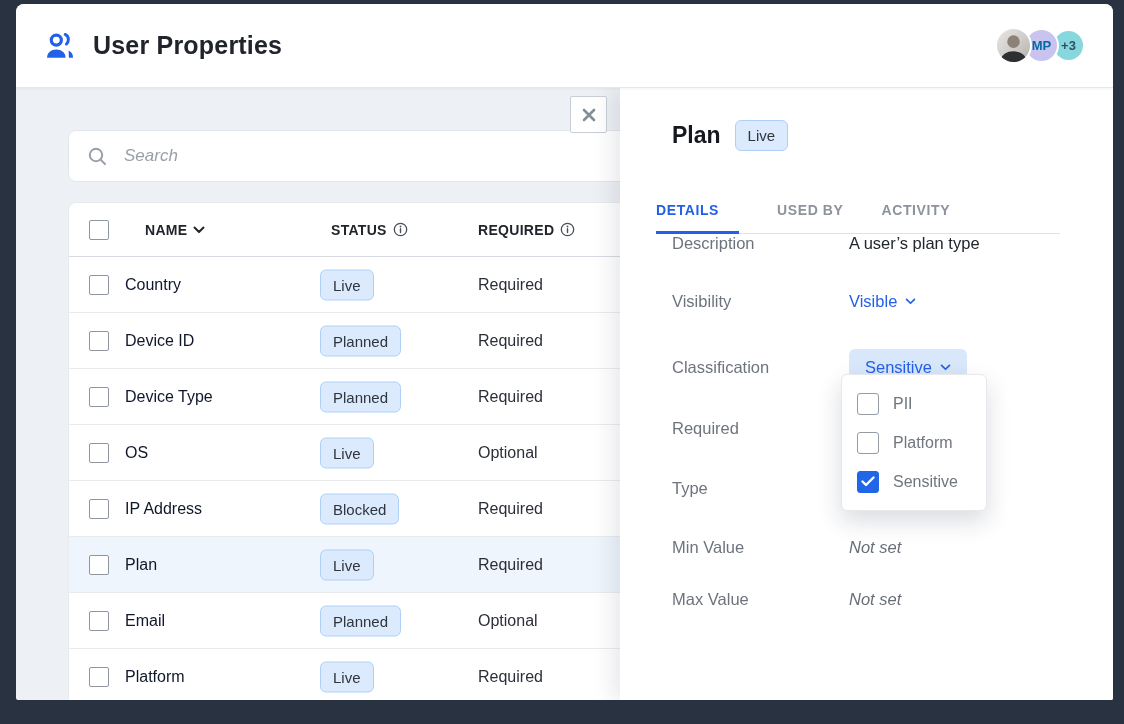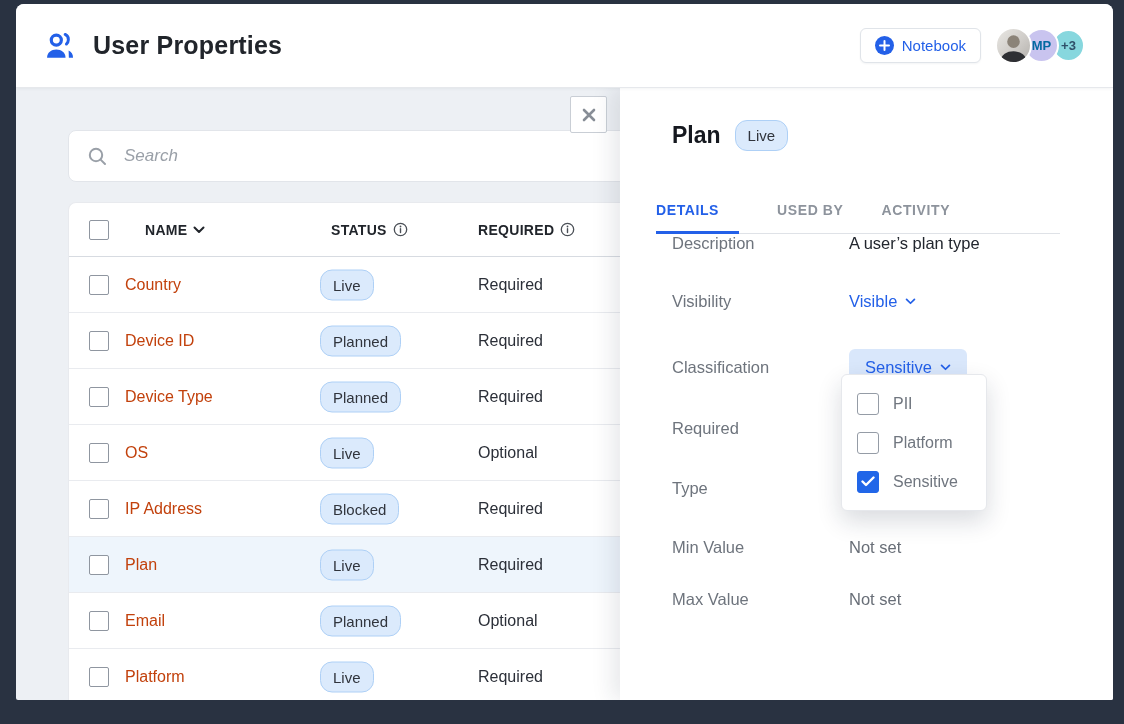--- a/index.html
+++ b/index.html
@@ -58,47 +58,47 @@
   .trow { position:relative; height:56px; border-bottom:1px solid #e9ebef; background:#fff; }
   .trow.selected { background:#eef5fc; }
   .cb {
     position:absolute; left:20px; top:50%; transform:translateY(-50%);
     width:20px; height:20px; border:1.5px solid #8f96a0; border-radius:2px; background:#fff; cursor:pointer;
   }
   .th { position:absolute; top:50%; transform:translateY(-50%); font-size:14px; font-weight:700;
     color:#21252b; letter-spacing:.3px; display:inline-flex; align-items:center; gap:6px; cursor:pointer; }
   .th-name { left:56px;margin-left:20px; } .th-status { left:262px; } .th-req { left:409px; }
   .cell { position:absolute; top:50%; transform:translateY(-50%); }
-  .cell-name { left:56px; font-size:16px; color:#c2410c; text-decoration:none; cursor:pointer; }
+  .cell-name { left:56px; font-size:16px; color:#0f172a; text-decoration:none; cursor:pointer; }
   .cell-status { left:251px; }
   .cell-req { left:409px; font-size:16px; color:#2b2f38; }
   .badge {
     display:inline-block; padding:6px 12px; background:#dbeafc; border:1px solid #aed0f6;
-    border-radius:12px; font-size:15px; color:#30343c;
+    border-radius:6px; font-size:15px; color:#30343c;
   }
   
   .panel {
     position:absolute; left:604px; top:84px; width:493px; bottom:0; background:#fff;
     box-shadow:-8px 0 20px rgba(25,35,55,.10); z-index:2;
   }
   .panel-head { position:absolute; left:52px; top:32px; display:flex; align-items:center; gap:14px; }
   .panel-head h2 { font-size:23px; font-weight:700; color:#15181f; }
   .tabs {
     position:absolute; left:36px; top:94px; width:404px; display:flex; gap:38px;
     border-bottom:1px solid #dfe2e7;
     margin-top:20px;
   }
   .tab { font-size:14px; font-weight:700; letter-spacing:.6px; color:#8d939c;
     padding:0 0 13px 0; cursor:pointer; }
   .tab.active { color:#2360e8; border-bottom:3px solid #2360e8; margin-bottom:-1px; padding-right:20px; }
   .field { position:absolute; left:52px; right:36px; height:36px; display:flex; align-items:center; }
   .flabel { width:177px; flex:0 0 177px; font-size:16.5px; color:#6e747d; }
   .fvalue { font-size:16.5px; color:#22262e; }
   .fvalue.link { color:#2360e8; display:inline-flex; align-items:center; gap:8px; cursor:pointer; }
-  .fvalue.notset { color:#686e77;text-align:center; }
+  .fvalue.notset { font-style:italic; color:#686e77;text-align:center; }
   .pill {
     display:inline-flex; align-items:center; gap:8px; height:36px; padding:0 16px;
     background:#d9e7fb; border-radius:6px; color:#2360e8; font-size:16.5px; cursor:pointer;
   }
   .dropdown {
     position:absolute; left:221px; top:286px; width:146px; background:#fff;
     border:1px solid #e6e8ec; border-radius:6px; padding:9px 15px;
     box-shadow:0 10px 25px rgba(20,30,55,.16); z-index:5;
   }
   .opt { display:flex; align-items:center; height:39px; cursor:pointer; }
@@ -117,29 +117,20 @@
     <span class="users-icon">
       <svg width="32" height="30" viewBox="0 0 26 24" fill="none">
         <circle cx="10" cy="7.2" r="4.1" stroke="#2360e8" stroke-width="2.6"></circle>
         <path d="M2.5 21.5c0-4.1 3.4-6.6 7.5-6.6s7.5 2.5 7.5 6.6z" fill="#2360e8"></path>
         <path d="M17.2 2.6a4.6 4.6 0 0 1 2.6 4.4 4.6 4.6 0 0 1-1.6 3.4" stroke="#2360e8" stroke-width="2.4" stroke-linecap="round"></path>
         <path d="M20 15.6c2.3 1 3.6 2.9 3.6 5.9h-3.4" fill="#2360e8"></path>
       </svg>
     </span>
     <h1 class="title">User Properties</h1>
     <div class="spacer"></div>
-    <button class="notebook-btn">
-      <span>
-        <svg width="19" height="19" viewBox="0 0 19 19">
-          <circle cx="9.5" cy="9.5" r="9.5" fill="#2360e8"></circle>
-          <path d="M9.5 5v9M5 9.5h9" stroke="#fff" stroke-width="2" stroke-linecap="round"></path>
-        </svg>
-      </span>
-      <span>Notebook</span>
-    </button>
     <div class="avatars">
       <div class="avatar photo">
         <svg width="34" height="34" viewBox="0 0 34 34">
           <circle cx="17" cy="12.5" r="6.5" fill="#8b8378"></circle>
           <path d="M3 34c1-8 7-11.5 14-11.5S30 26 31 34z" fill="#2e2f33"></path>
         </svg>
       </div>
       <div class="avatar mp">MP</div>
       <div class="avatar more">+3</div>
     </div>

